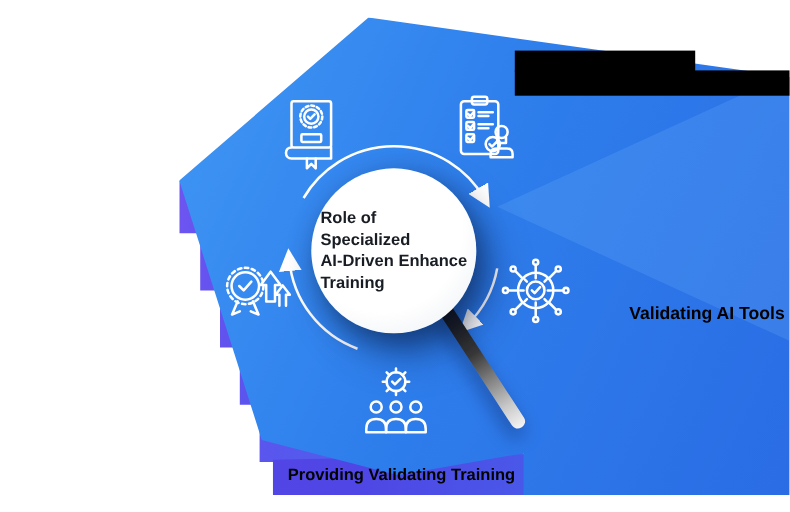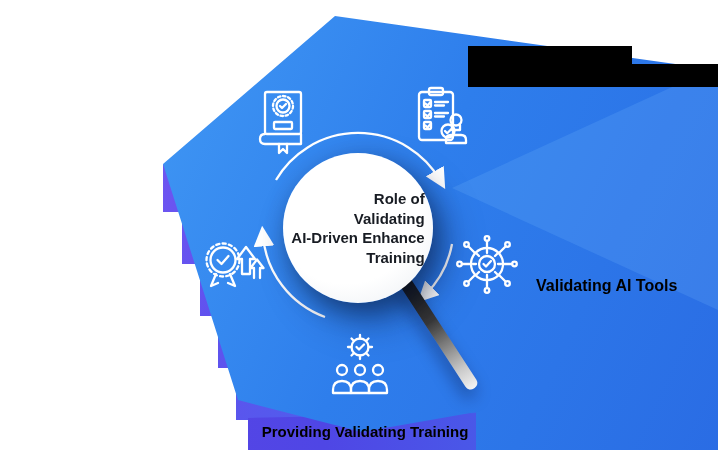--- a/index.html
+++ b/index.html
@@ -35,28 +35,28 @@
     position:absolute;left:398px;top:281px;width:13px;height:128px;
     background:linear-gradient(to bottom,#121212,#3a3a3a 38%,#c9c9c9 82%,#f4f4f4);
     transform:rotate(-33deg);transform-origin:top center;
     border-radius:0 0 6px 6px;
     box-shadow:-6px 6px 16px rgba(5,10,40,.35);
   }
   .lens{
     position:absolute;left:283px;top:153px;width:150px;height:150px;border-radius:50%;
     background:radial-gradient(circle at 42% 38%,#ffffff 58%,#f2f4f7 82%,#e3e7ec 100%);
     box-shadow:6px 10px 24px rgba(5,15,45,.45),14px 20px 40px rgba(5,15,45,.28);
-    display:flex;align-items:center;justify-content:center;text-align:right;
+    display:flex;align-items:center;justify-content:center;text-align:left;
   }
   .lens-text{color:#181c23;font-weight:800;font-size:15px;line-height:1.3;}
   .lens-text span{display:block;white-space:nowrap;}
   .icon{position:absolute;}
   .icon svg{stroke:#ffffff;fill:none;stroke-width:2.3;stroke-linecap:round;stroke-linejoin:round;}
   .label{position:absolute;color:#000;font-weight:800;font-size:16px;white-space:nowrap;}
-  .label-right{left:536px;top:277px;}
+  .label-right{left:572px;top:277px;}
   .label-bottom{left:250px;top:423px;width:230px;text-align:center;font-size:15px;white-space:normal;}
 </style>
 </head>
 <body>
 
 <div class="canvas">
 
   <div class="shape purple-wing"></div>
   <div class="shape bottom-strip"></div>
   <div class="shape blue-main"></div>
@@ -70,21 +70,21 @@
     </defs>
     <path d="M276,180 A95,95 0 0 1 440,180" stroke="#ffffff" stroke-width="2.3" fill="none" marker-end="url(#ah)"></path>
     <path d="M452,244 A95,95 0 0 1 425,295" stroke="#ffffff" stroke-width="2.3" fill="none" marker-end="url(#ah)"></path>
     <path d="M325,317 A95,95 0 0 1 263,236" stroke="#ffffff" stroke-width="2.3" fill="none" marker-end="url(#ah)"></path>
   </svg>
 
   <div class="handle"></div>
   <div class="lens">
     <div class="lens-text">
       <span>Role of</span>
-      <span>Validating</span>
+      <span>Specialized</span>
       <span>AI-Driven Enhance</span>
       <span>Training</span>
     </div>
   </div>
 
   <div class="icon" style="left:248px;top:86px;">
     <svg width="68" height="72" viewBox="0 0 68 72">
       <rect x="17" y="6" width="36" height="42" rx="2"></rect>
       <path d="M17,48 c-3,0 -5,2 -5,5 s2,5 5,5 h36 v-10"></path>
       <path d="M31,58 v9 l4,-4 4,4 v-9"></path>

